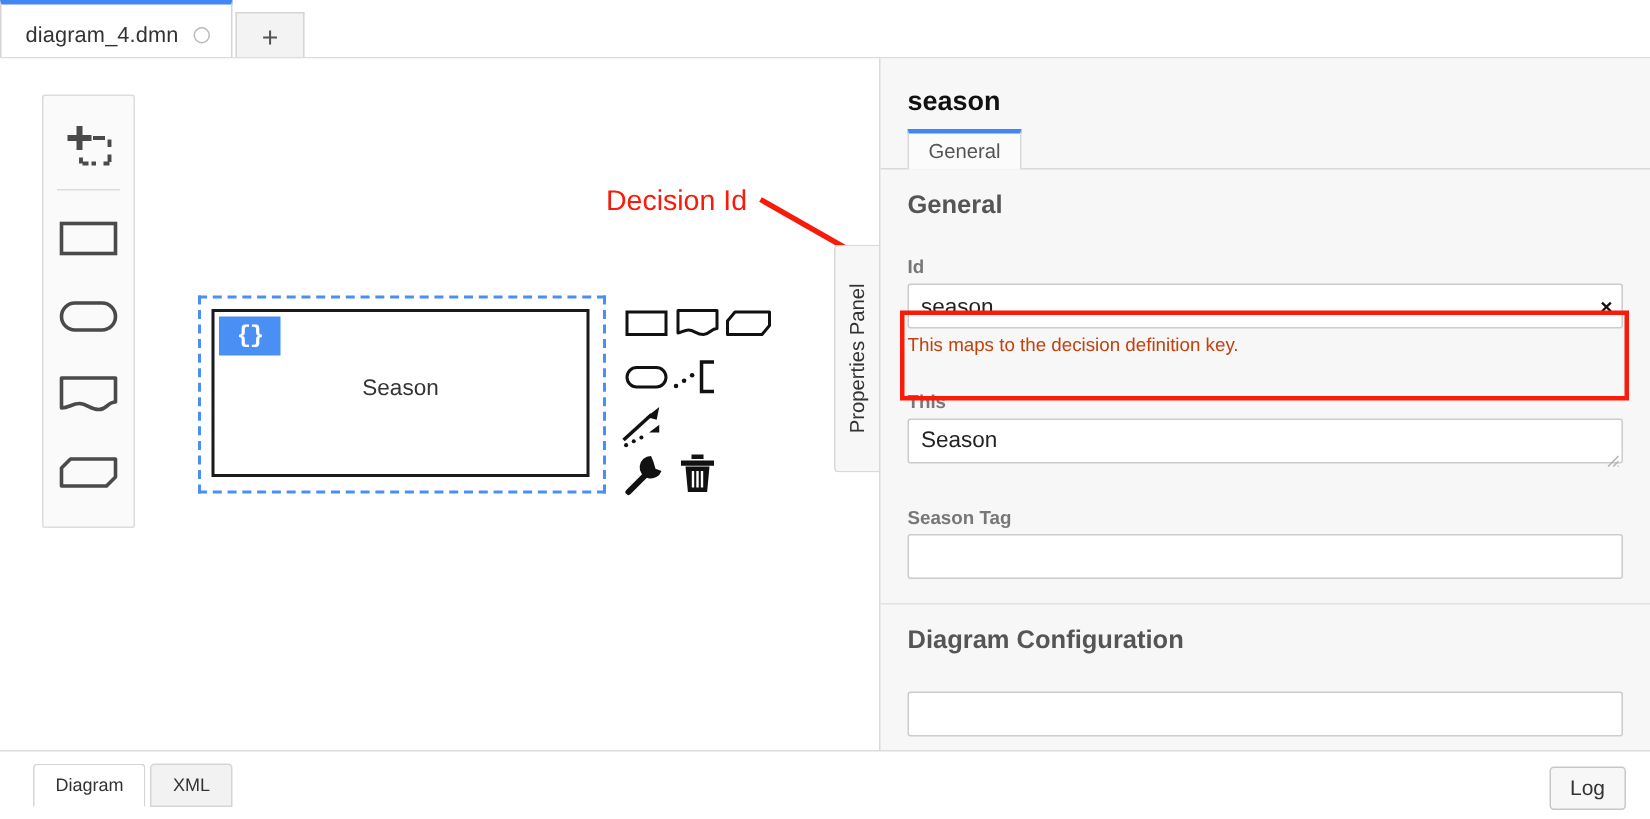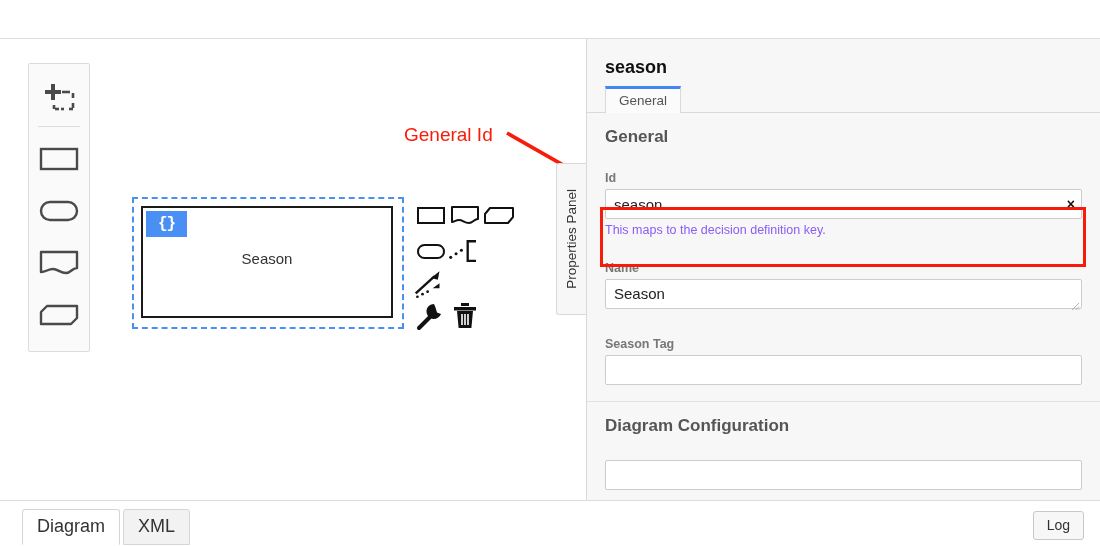--- a/index.html
+++ b/index.html
@@ -278,41 +278,41 @@
     line-height: 1;
   }
   .resize-grip {
     position: absolute;
     right: 2px; bottom: 2px;
     width: 9px; height: 9px;
     pointer-events: none;
   }
   .field-desc {
     font-size: 12.5px;
-    color: #8b5cf6;
+    color: #c2410c;
     margin-top: 4px;
     margin-bottom: 8px;
   }
 
   
   .bottombar {
     position: absolute;
     left: 0; top: 500px;
     width: 1100px; height: 46px;
     background: #ffffff;
     border-top: 1px solid #dcdcdc;
   }
   .bottom-tabs {
     position: absolute;
     left: 22px; top: 8px;
     display: flex;
   }
   .btab {
     padding: 6px 14px 7px 14px;
-    font-size: 18px;
+    font-size: 12px;
     color: #333;
     border: 1px solid #d5d5d5;
     border-radius: 3px 3px 0 0;
     background: #f2f2f2;
     margin-right: 3px;
   }
   .btab.active { background: #ffffff; border-bottom-color: #ffffff; }
   .log-btn {
     position: absolute;
     right: 16px; top: 10px;
@@ -322,20 +322,30 @@
     background: #f7f7f7;
     border: 1px solid #c8c8c8;
     border-radius: 3px;
   }
 </style>
 </head>
 <body>
 
 <div id="app">
 
+  <div class="tabbar">
+    <div class="tab active">
+      <span class="tab-name">diagram_4.dmn</span>
+      <span class="dirty-dot"></span>
+    </div>
+    <div class="tab-add">
+      <span>+</span>
+    </div>
+    <div class="tabbar-filler"></div>
+  </div>
 
   <div class="workarea">
 
     <div class="canvas">
 
       <div class="palette">
         <div class="palette-entry">
           <svg width="38" height="34" viewBox="0 0 38 34">
 
             <path d="M11 3 h4 v6 h6 v4 h-6 v6 h-4 v-6 h-6 v-4 h6 z" fill="#4a4a4a"></path>
@@ -444,21 +454,21 @@
               <g stroke="#fff" stroke-width="1.6">
                 <path d="M10 12 v11"></path>
                   <path d="M13 12 v11"></path>
                   <path d="M16 12 v11"></path>
               </g>
             </svg>
           </div>
         </div>
       </div>
 
-      <div class="annot-text">General Id</div>
+      <div class="annot-text">Decision Id</div>
       <svg class="annot-arrow" viewBox="0 0 110 65">
         <path d="M2 6 L88 55" stroke="#f81b09" stroke-width="3.6" fill="none"></path>
         <path d="M100 62 L74 44 L80 60 z" fill="#f81b09"></path>
       </svg>
     </div>
 
     <div class="props-toggle">
       <span>Properties Panel</span>
     </div>
 
@@ -479,21 +489,21 @@
           <div class="field">
             <div class="field-label">Id</div>
             <div class="field-input">
               <input type="text" value="season" style="">
               <span class="clear-btn">×</span>
             </div>
             <div class="field-desc">This maps to the decision definition key.</div>
           </div>
 
           <div class="field">
-            <div class="field-label">Name</div>
+            <div class="field-label">This</div>
             <div class="field-input">
               <textarea style="">Season</textarea>
               <svg class="resize-grip" viewBox="0 0 9 9">
                 <g stroke="#b0b0b0" stroke-width="1">
                   <path d="M8 1 L1 8"></path>
                     <path d="M8 4.5 L4.5 8"></path>
                     <path d="M8 7.5 L7.5 8"></path>
                 </g>
               </svg>
             </div>

